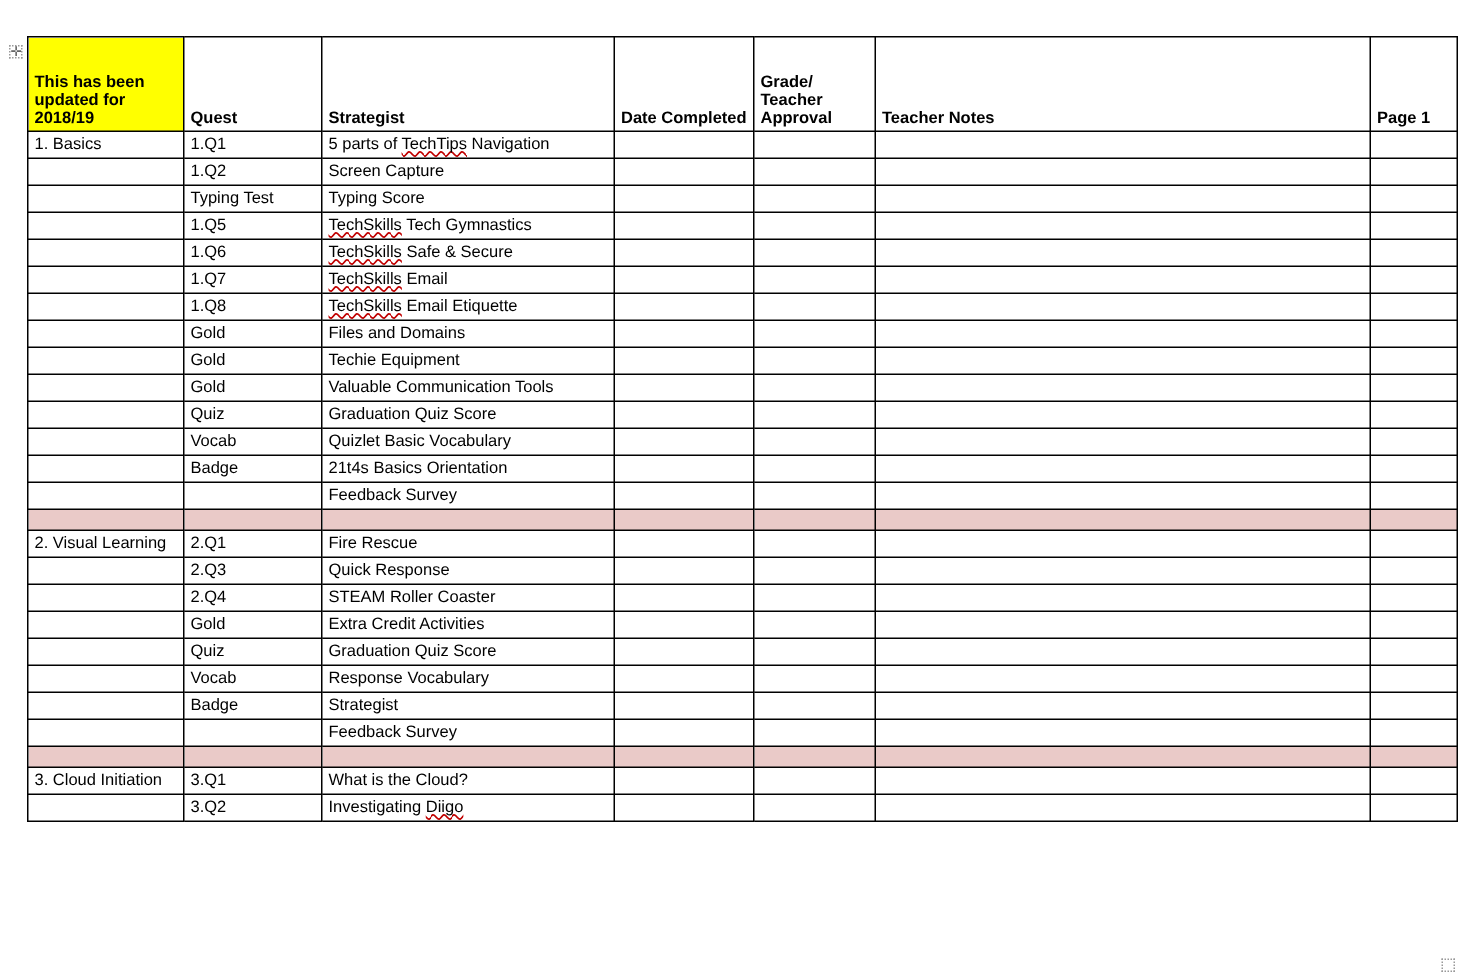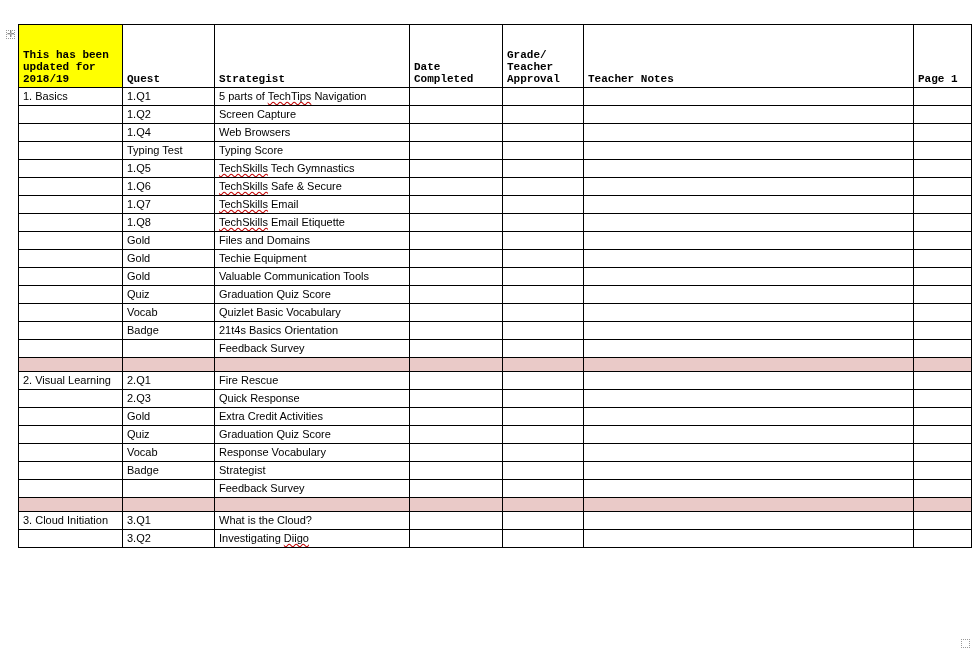--- a/index.html
+++ b/index.html
@@ -30,21 +30,20 @@
       vertical-align: top;
       height: 18px;
       overflow: hidden;
       white-space: nowrap;
     }
     th {
       font-weight: bold;
       vertical-align: bottom;
       height: 63px;
       white-space: normal;
-      font-family: Liberation Mono, monospace;
     }
     th.banner {
       background: #ffff00;
       font-weight: bold;
       white-space: normal;
     }
     .sep td {
       background: #eacac8;
       height: 14px;
     }
@@ -107,29 +106,20 @@
         <td></td>
         <td>1.Q2</td>
         <td>Screen Capture</td>
         <td></td>
         <td></td>
         <td></td>
         <td></td>
       </tr>
       <tr>
         <td></td>
-        <td>1.Q4</td>
-        <td>Web Browsers</td>
-        <td></td>
-        <td></td>
-        <td></td>
-        <td></td>
-      </tr>
-      <tr>
-        <td></td>
         <td>Typing Test</td>
         <td>Typing Score</td>
         <td></td>
         <td></td>
         <td></td>
         <td></td>
       </tr>
       <tr>
         <td></td>
         <td>1.Q5</td>
@@ -244,20 +234,29 @@
         <td>Fire Rescue</td>
         <td></td>
         <td></td>
         <td></td>
         <td></td>
       </tr>
       <tr>
         <td></td>
         <td>2.Q3</td>
         <td>Quick Response</td>
+        <td></td>
+        <td></td>
+        <td></td>
+        <td></td>
+      </tr>
+      <tr>
+        <td></td>
+        <td>2.Q4</td>
+        <td>STEAM Roller Coaster</td>
         <td></td>
         <td></td>
         <td></td>
         <td></td>
       </tr>
       <tr>
         <td></td>
         <td>Gold</td>
         <td>Extra Credit Activities</td>
         <td></td>

